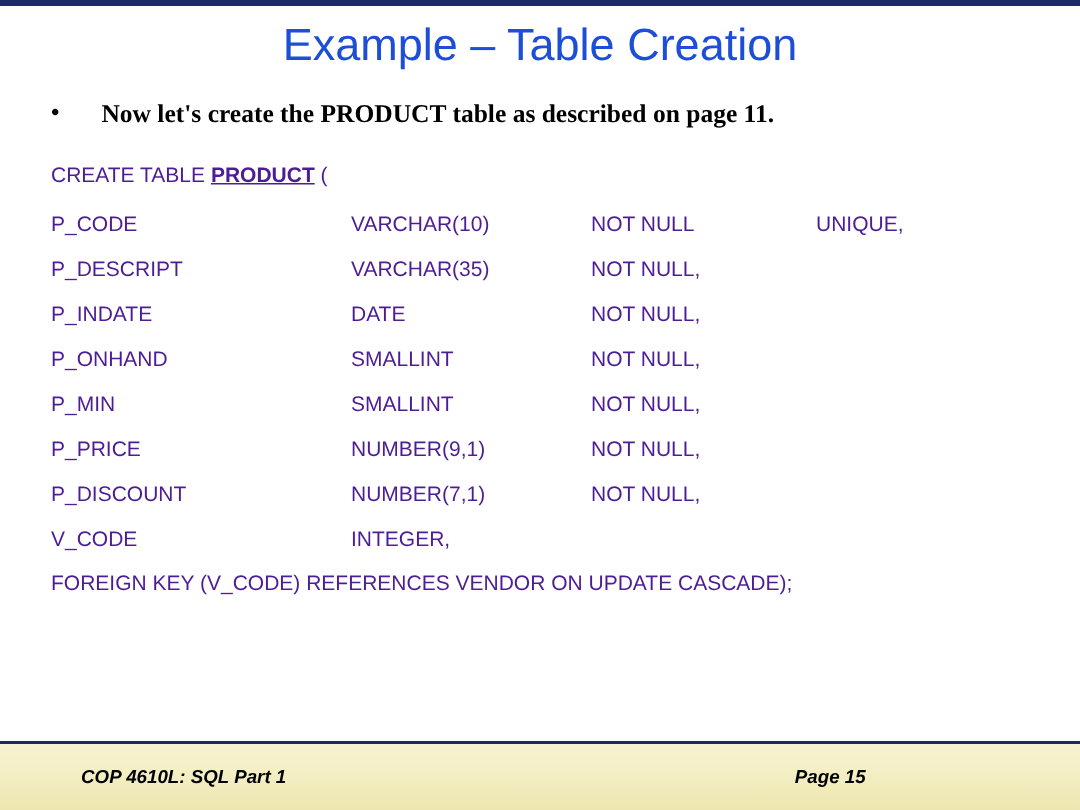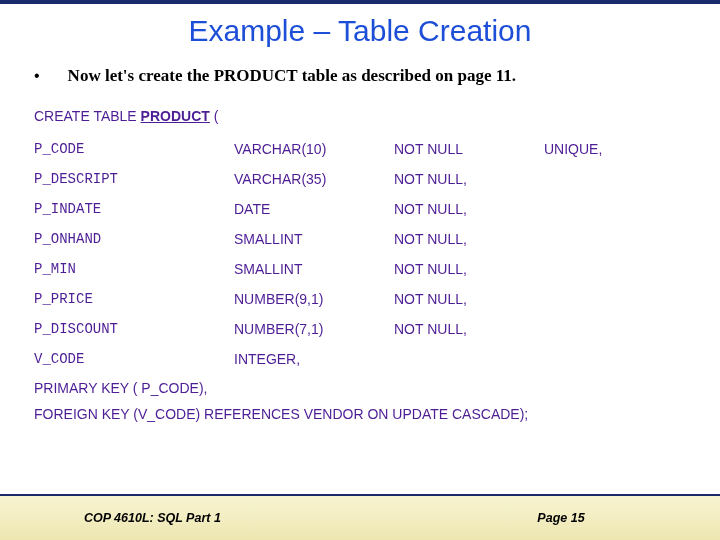--- a/index.html
+++ b/index.html
@@ -51,21 +51,21 @@
   table.cols {
     border-collapse: collapse;
     width: 100%;
     table-layout: fixed;
   }
   table.cols td {
     padding: 7px 0;
     vertical-align: middle;
     font-size: 14px;
   }
-  td.c1 { width: 200px; padding-left: 22px; font-family: Liberation Mono, monospace; }
+  td.c1 { width: 200px; padding-left: 22px; }
   td.c2 { width: 160px; }
   td.c3 { width: 150px; }
   td.c4 { }
   .trail-line {
     margin-top: 6px;
     margin-bottom: 10px;
     font-size: 14px;
   }
   .footer-bar {
     position: absolute;
@@ -75,21 +75,21 @@
     height: 46px;
     border-top: 2px solid #1a2a6b;
     background: linear-gradient(to bottom, #f7f3cf 0%, #f3eec2 50%, #ede6b0 100%);
     display: flex;
     align-items: center;
     font-size: 12.5px;
     font-weight: bold;
     font-style: italic;
     color: #000;
   }
-  .footer-left { flex: 1; padding-left: 84px; }
+  .footer-left { flex: 1; padding-left: 54px; }
   .footer-center { flex: 1; text-align: center; }
   .footer-right { flex: 1; text-align: left; padding-left: 40px; display:flex; align-items:center; }
   .logo {
     width: 34px;
     height: 34px;
     margin-left: auto;
     margin-right: 14px;
     border-radius: 50%;
     background: radial-gradient(circle at 45% 40%, #f8d36a 0%, #e2a82c 55%, #7a5a13 100%);
     position: relative;
@@ -166,20 +166,19 @@
         </tr>
         <tr>
           <td class="c1">V_CODE</td>
           <td class="c2">INTEGER,</td>
           <td class="c3"></td>
           <td class="c4"></td>
         </tr>
       </tbody>
   </table>
 
-  <div class="trail-line">PRIMARY KEY ( P_CODE),</div>
   <div class="trail-line">FOREIGN KEY (V_CODE) REFERENCES VENDOR  ON UPDATE CASCADE);</div>
 </div>
 
 <div class="footer-bar">
   <div class="footer-left">COP 4610L: SQL Part 1</div>
   <div class="footer-center">Page 15</div>
 </div>
 
 </body></html>

